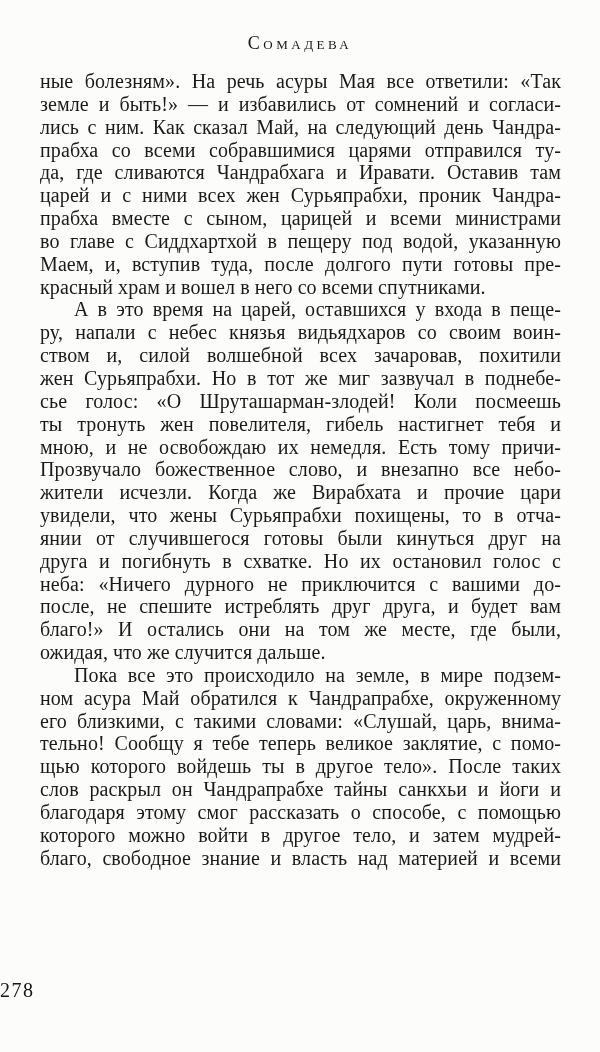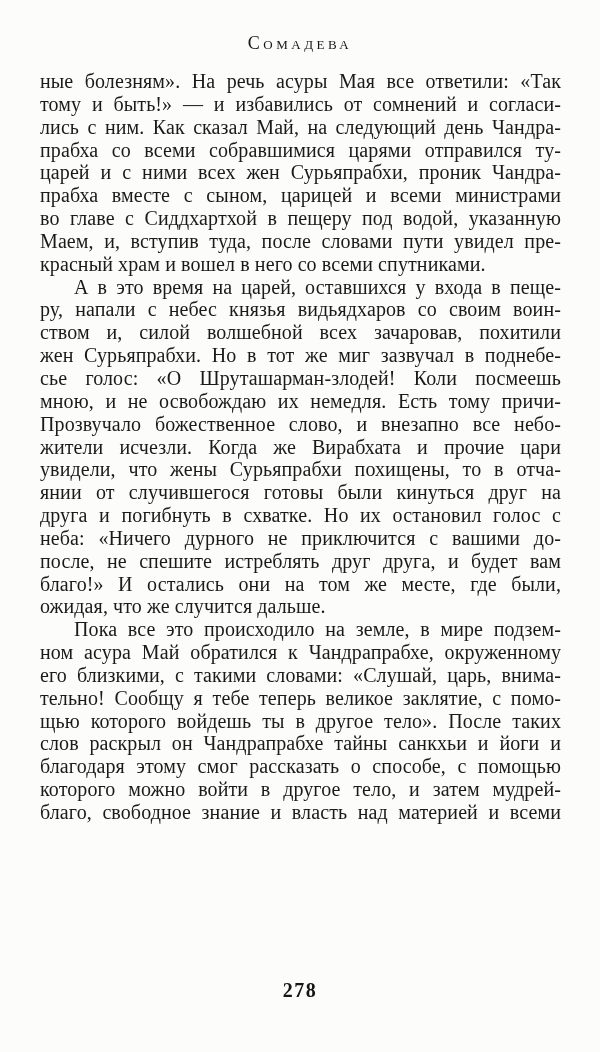--- a/index.html
+++ b/index.html
@@ -49,48 +49,48 @@
     text-indent: 34px;
   }
   .line.para-end {
     text-align-last: left;
   }
   .page-number {
     position: absolute;
     top: 979px;
     left: 0;
     width: 100%;
-    text-align: center;
     font-size: 20px;
     letter-spacing: 1.5px;
     color: #161616;
-    font-weight: bold;
   }
 </style>
 </head>
 <body>
 
 <div class="page">
   <div class="running-head">Сомадева</div>
 
   <div class="body-text">
       <div class="line">ные болезням». На речь асуры Мая все ответили: «Так</div>
-      <div class="line">тому и быть!» — и избавились от сомнений и согласи-</div>
+      <div class="line">земле и быть!» — и избавились от сомнений и согласи-</div>
       <div class="line">лись с ним. Как сказал Май, на следующий день Чандра-</div>
       <div class="line">прабха со всеми собравшимися царями отправился ту-</div>
+      <div class="line">да, где сливаются Чандрабхага и Иравати. Оставив там</div>
       <div class="line">царей и с ними всех жен Сурьяпрабхи, проник Чандра-</div>
       <div class="line">прабха вместе с сыном, царицей и всеми министрами</div>
       <div class="line">во главе с Сиддхартхой в пещеру под водой, указанную</div>
-      <div class="line">Маем, и, вступив туда, после словами пути увидел пре-</div>
+      <div class="line">Маем, и, вступив туда, после долгого пути готовы пре-</div>
       <div class="line para-end">красный храм и вошел в него со всеми спутниками.</div>
       <div class="line indent">А в это время на царей, оставшихся у входа в пеще-</div>
       <div class="line">ру, напали с небес князья видьядхаров со своим воин-</div>
       <div class="line">ством и, силой волшебной всех зачаровав, похитили</div>
       <div class="line">жен Сурьяпрабхи. Но в тот же миг зазвучал в поднебе-</div>
       <div class="line">сье голос: «О Шруташарман-злодей! Коли посмеешь</div>
+      <div class="line">ты тронуть жен повелителя, гибель настигнет тебя и</div>
       <div class="line">мною, и не освобождаю их немедля. Есть тому причи-</div>
       <div class="line">Прозвучало божественное слово, и внезапно все небо-</div>
       <div class="line">жители исчезли. Когда же Вирабхата и прочие цари</div>
       <div class="line">увидели, что жены Сурьяпрабхи похищены, то в отча-</div>
       <div class="line">янии от случившегося готовы были кинуться друг на</div>
       <div class="line">друга и погибнуть в схватке. Но их остановил голос с</div>
       <div class="line">неба: «Ничего дурного не приключится с вашими до-</div>
       <div class="line">после, не спешите истреблять друг друга, и будет вам</div>
       <div class="line">благо!» И остались они на том же месте, где были,</div>
       <div class="line para-end">ожидая, что же случится дальше.</div>

